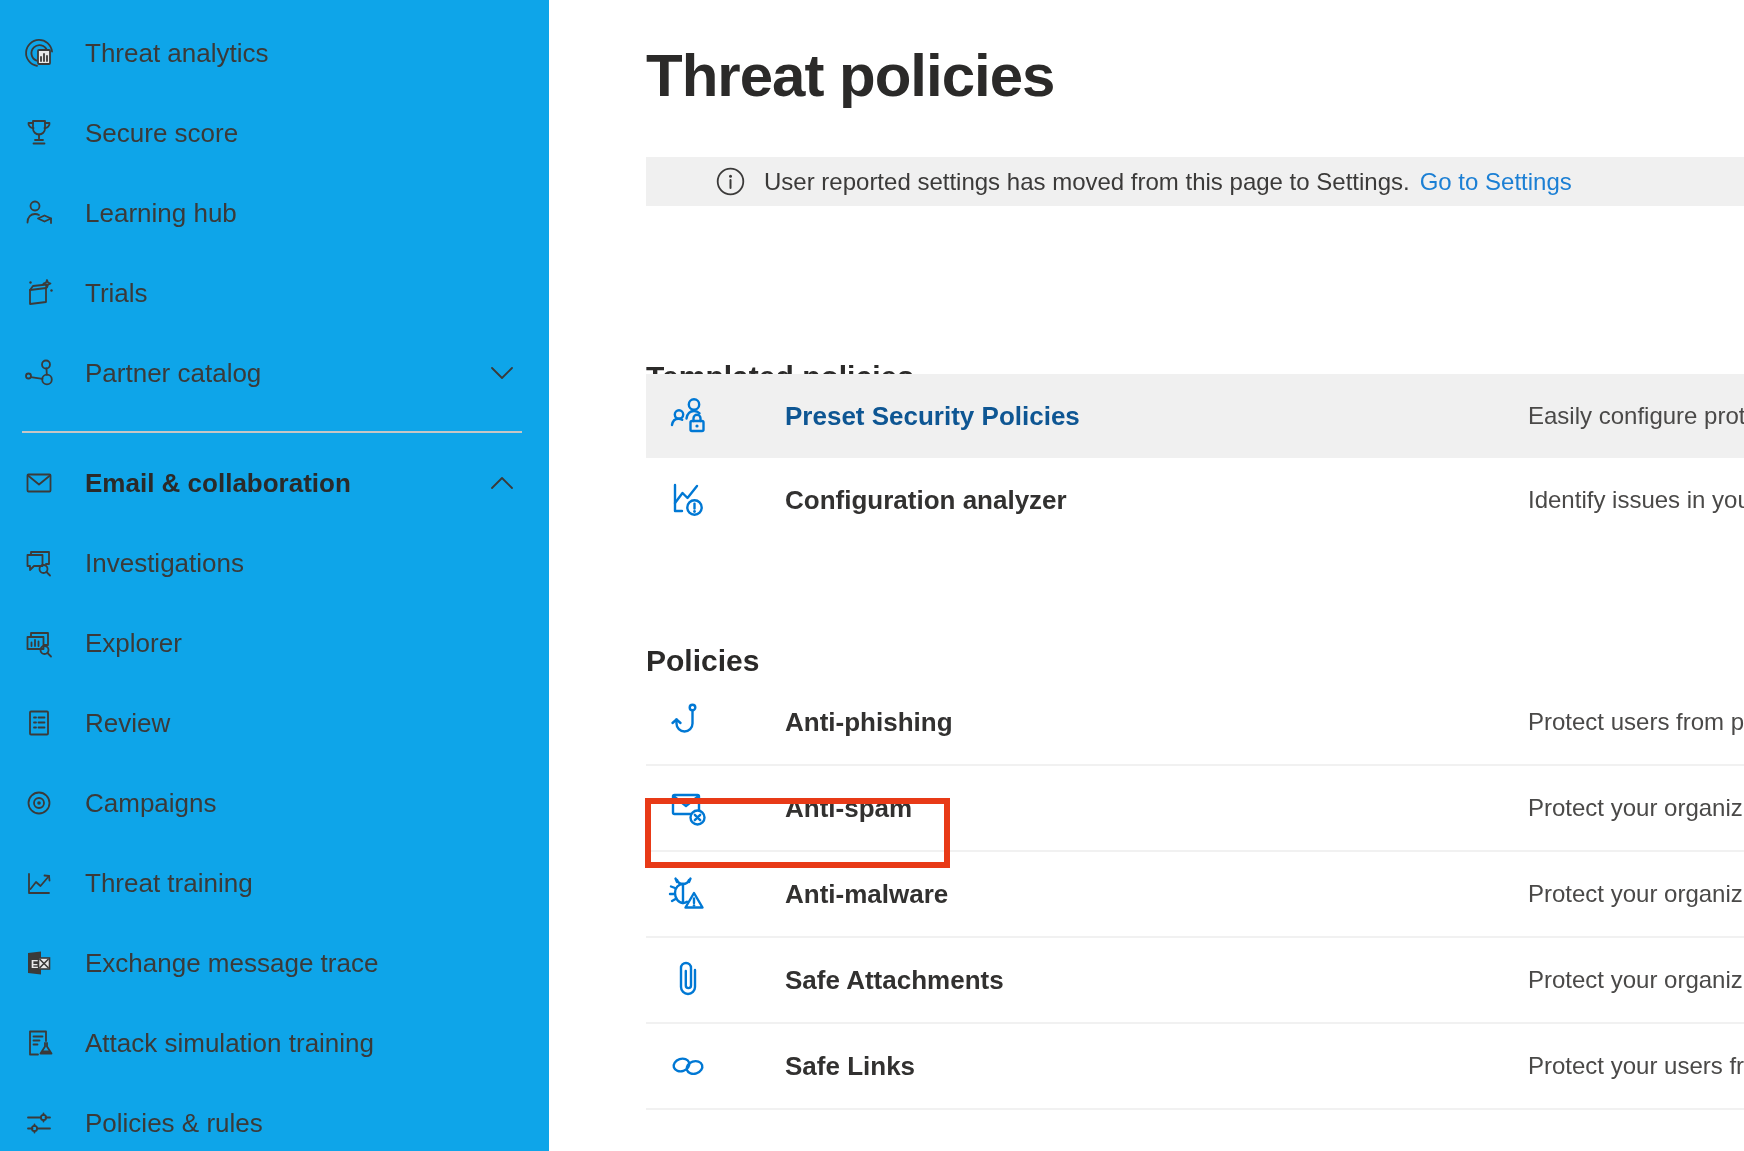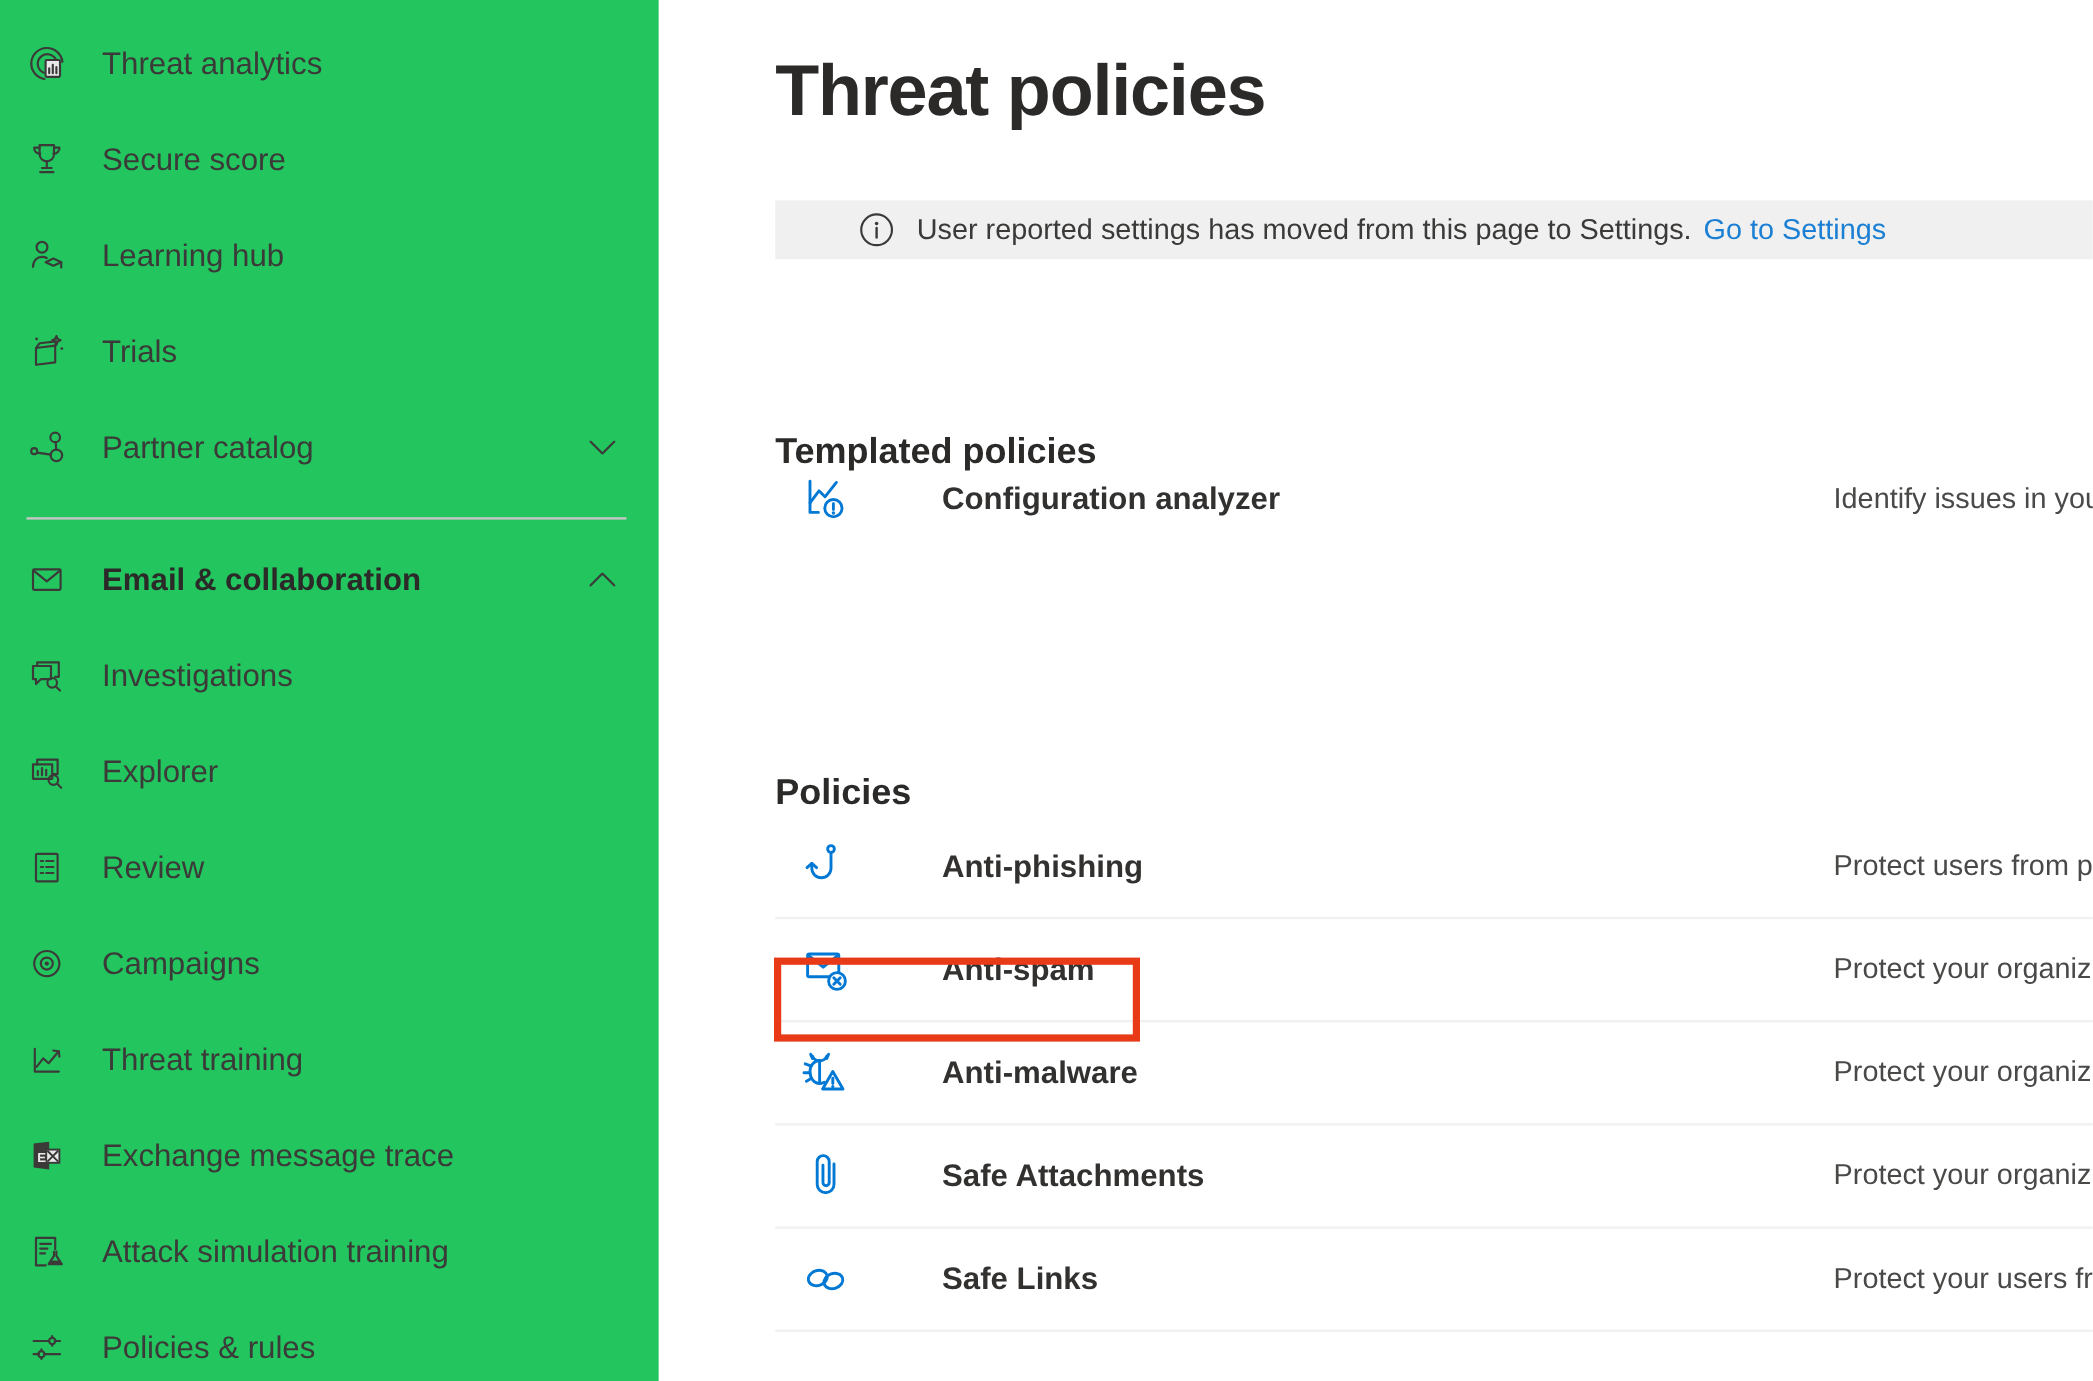--- a/index.html
+++ b/index.html
@@ -1,36 +1,36 @@
 <!DOCTYPE html>
 <html><head>
 <meta charset="utf-8">
 <style>
   * { margin:0; padding:0; box-sizing:border-box; }
   html,body { width:1744px; height:1151px; overflow:hidden; background:#fff;
               font-family:"Liberation Sans", sans-serif; }
 
   
   .sidebar { position:absolute; left:0; top:0; width:549px; height:1151px;
-             background:#22c55e; padding-top:13px; }
+             background:#0ea5e9; padding-top:13px; }
   .side-item { position:relative; height:80px; display:flex; align-items:center;
                cursor:pointer; }
   .side-item .s-icon { position:absolute; left:21px; width:36px; height:36px; }
   .side-item .s-label { position:absolute; left:85px; font-size:26px; color:#3b3a39;
                         white-space:nowrap; }
   .side-item.bold .s-label { font-weight:700; color:#2b2a29; }
   .side-item .chevron { position:absolute; right:36px; width:22px; height:12px; }
   .side-divider { height:2px; background:#c7c6c5; margin:18px 27px 10px 22px; }
 
   
   .main { position:absolute; left:549px; top:0; width:1195px; height:1151px; background:#fff; }
   .page-title { position:absolute; left:97px; top:44px; font-size:60px; line-height:64px;
                 font-weight:700; color:#2b2a29; letter-spacing:-1px;text-align:right; }
 
-  .banner { position:absolute; left:97px; right:0; top:167px; height:49px;
+  .banner { position:absolute; left:97px; right:0; top:157px; height:49px;
             background:#f0f0f0; display:flex; align-items:center; overflow:hidden;padding-left:44px; }
   .banner .b-icon { flex:0 0 auto; margin-left:26px; width:29px; height:29px; }
   .banner .b-text { margin-left:19px; font-size:24px; color:#3b3a39; white-space:nowrap; }
   .banner .b-link { margin-left:10px; font-size:24px; color:#1b7fd4; white-space:nowrap;
                     text-decoration:none; cursor:pointer; }
 
   .section-heading { position:absolute; left:97px; font-size:30px; font-weight:700;
                      color:#2b2a29; white-space:nowrap; }
   .heading-templated { top:329px;margin-top:31px; }
   .heading-policies  { top:644px; }
@@ -254,20 +254,35 @@
         </svg>
     </span>
     <span class="b-text">User reported settings has moved from this page to Settings.</span>
     <a class="b-link">Go to Settings</a>
   </div>
 
   <div class="section-heading heading-templated">Templated policies</div>
 
   <div class="rows rows-templated">
 
+    <div class="row hovered">
+      <span class="r-icon">
+        <svg viewBox="0 0 46 46">
+            <circle class="bk" cx="28" cy="11.5" r="5.2"></circle>
+            <path class="bk" d="M20.5 25.5c.8-4.8 3.6-7.5 7.5-7.5 2.2 0 4.1.8 5.5 2.3"></path>
+            <circle class="bk" cx="13" cy="21.5" r="4.2"></circle>
+            <path class="bk" d="M6 32c.6-4 3-6.3 6.5-6.3 1.4 0 2.7.4 3.7 1.1"></path>
+            <rect class="bk" x="24.5" y="28" width="13" height="10" rx="1.5"></rect>
+            <path class="bk" d="M27.5 28v-2.8a3.5 3.5 0 0 1 7 0V28"></path>
+            <circle class="bkf" cx="31" cy="33" r="1.6"></circle>
+          </svg>
+      </span>
+      <span class="r-label linkblue">Preset Security Policies</span>
+      <span class="r-desc">Easily configure prot</span>
+    </div>
 
     <div class="row">
       <span class="r-icon">
         <svg viewBox="0 0 46 46">
             <path class="bk" d="M9 8v26h7"></path>
             <path class="bk" d="M9 26l7.5-10 5 5 9.5-12"></path>
             <circle cx="28.5" cy="30.5" r="7.2" fill="#fff" stroke="#0078d4" stroke-width="2.4"></circle>
             <path class="bk" d="M28.5 26.8v4.8"></path>
             <circle class="bkf" cx="28.5" cy="34.5" r="1.4"></circle>
           </svg>

